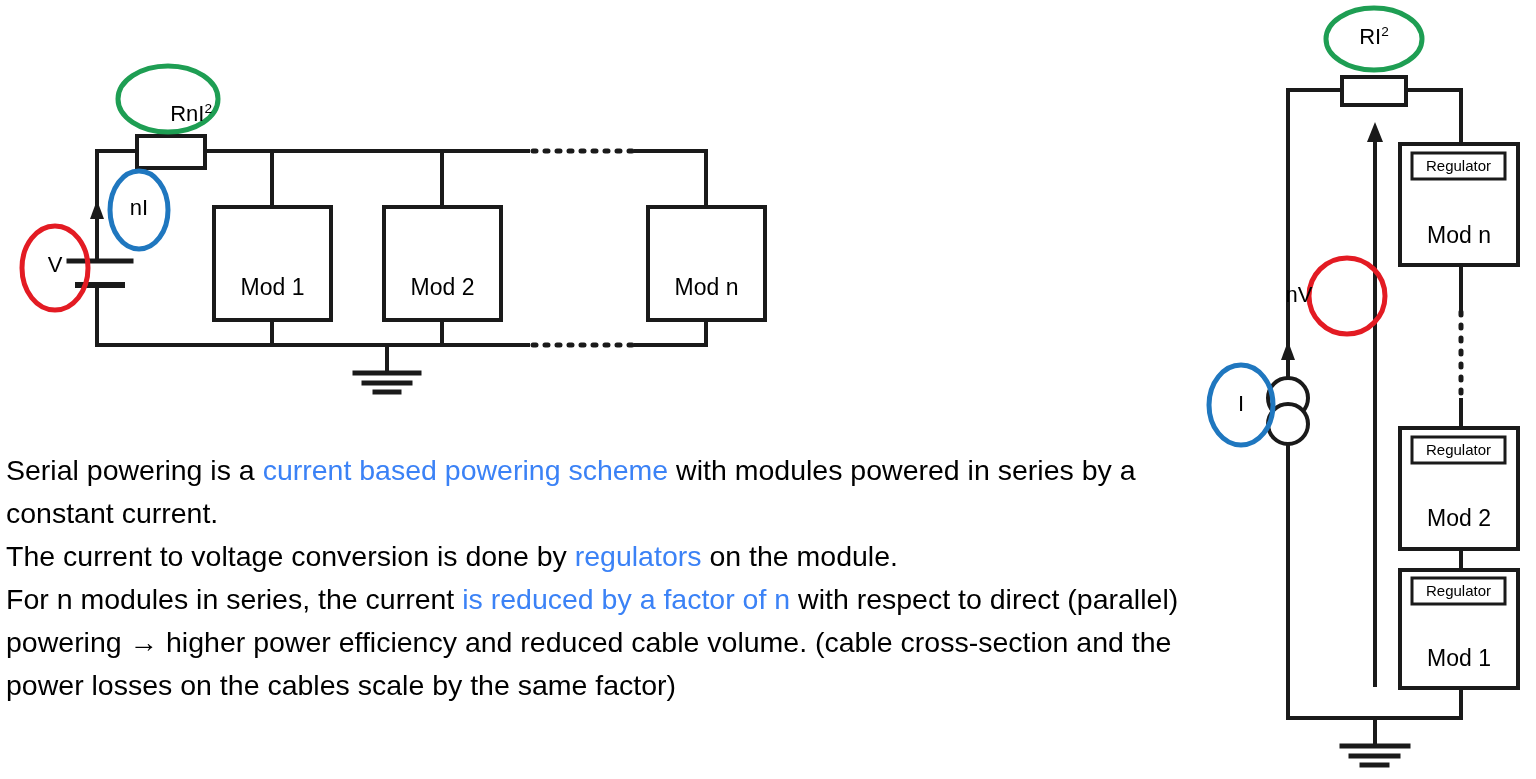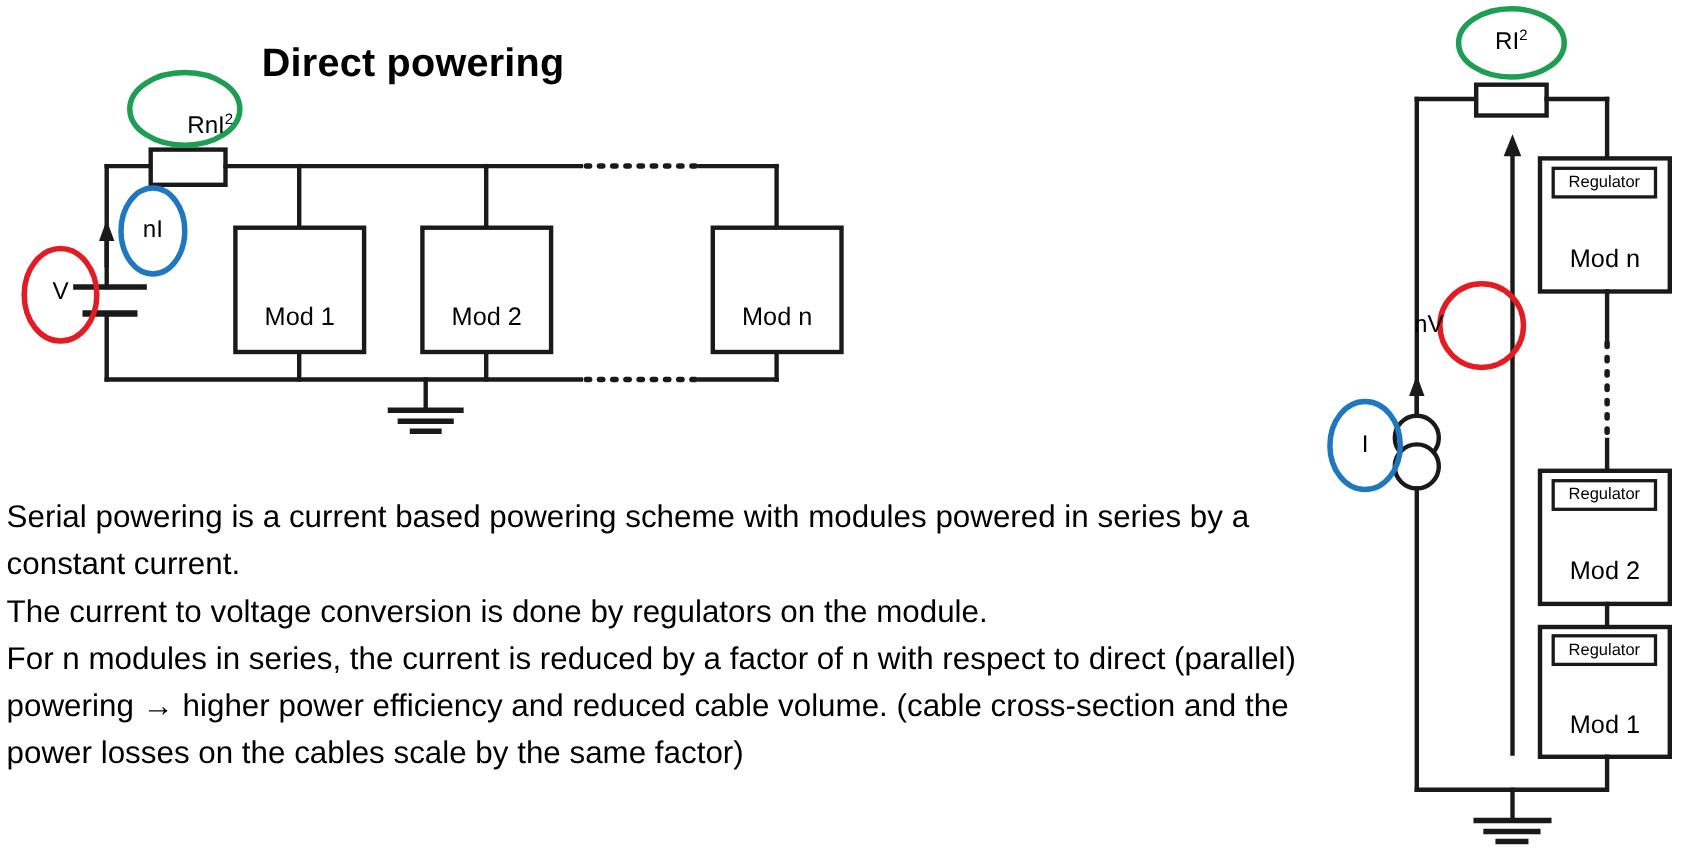--- a/index.html
+++ b/index.html
@@ -48,21 +48,21 @@
   }
   .paragraph {
     position: absolute;
     left: 6px;
     top: 449px;
     width: 1180px;
     font-size: 28.5px;
     line-height: 43px;
     color: #000000;
   }
-  .paragraph .hl { color: #000000; }
+  .paragraph .hl { color: #3b82f6; }
 
   .lbl {
     position: absolute;
     font-size: 21px;
     white-space: nowrap;
     text-align: center;
   }
   .lbl-mod { font-size: 23px; }
   .lbl-reg { font-size: 15px; }
   .lbl-ann { font-size: 22px; }
@@ -166,21 +166,20 @@
       <ellipse cx="168" cy="99" rx="50" ry="33" stroke="#1e9e53"></ellipse>
       <ellipse cx="139" cy="210" rx="29" ry="39" stroke="#1f77bf"></ellipse>
       <ellipse cx="55" cy="268" rx="33" ry="42" stroke="#e31b23"></ellipse>
 
       <ellipse cx="1374" cy="39" rx="48" ry="31" stroke="#1e9e53"></ellipse>
       <ellipse cx="1347" cy="296" rx="38" ry="38" stroke="#e31b23"></ellipse>
       <ellipse cx="1241" cy="405" rx="32" ry="40" stroke="#1f77bf"></ellipse>
     </g>
   </svg>
 
-  <div class="title-direct">Direct powering</div>
 
   <div class="lbl lbl-ann" style="left:128px; top:101px; width:84px;text-align:right;"><span>RnI</span><sup>2</sup></div>
   <div class="lbl lbl-ann" style="left:111px; top:195px; width:56px;text-align:center;">nI</div>
   <div class="lbl lbl-ann" style="left:31px; top:252px; width:48px;">V</div>
 
   <div class="lbl lbl-mod" style="left:214px; top:274px; width:117px;">Mod 1</div>
   <div class="lbl lbl-mod" style="left:384px; top:274px; width:117px;">Mod 2</div>
   <div class="lbl lbl-mod" style="left:648px; top:274px; width:117px;">Mod n</div>
 
   <div class="lbl lbl-ann" style="left:1334px; top:24px; width:80px;text-align:center;"><span>RI</span><sup>2</sup></div>

